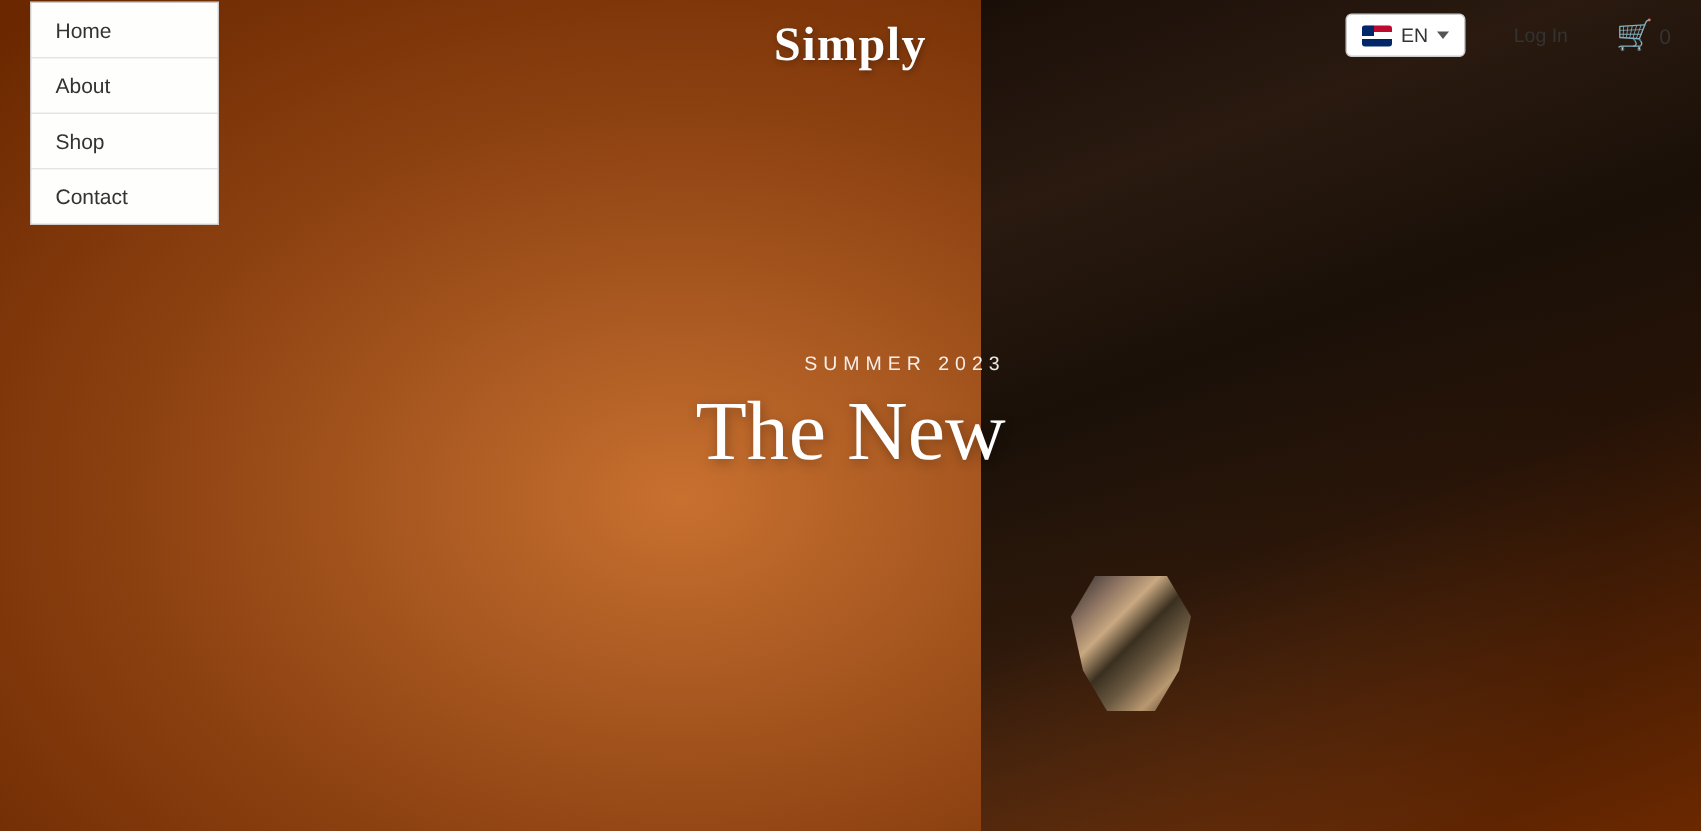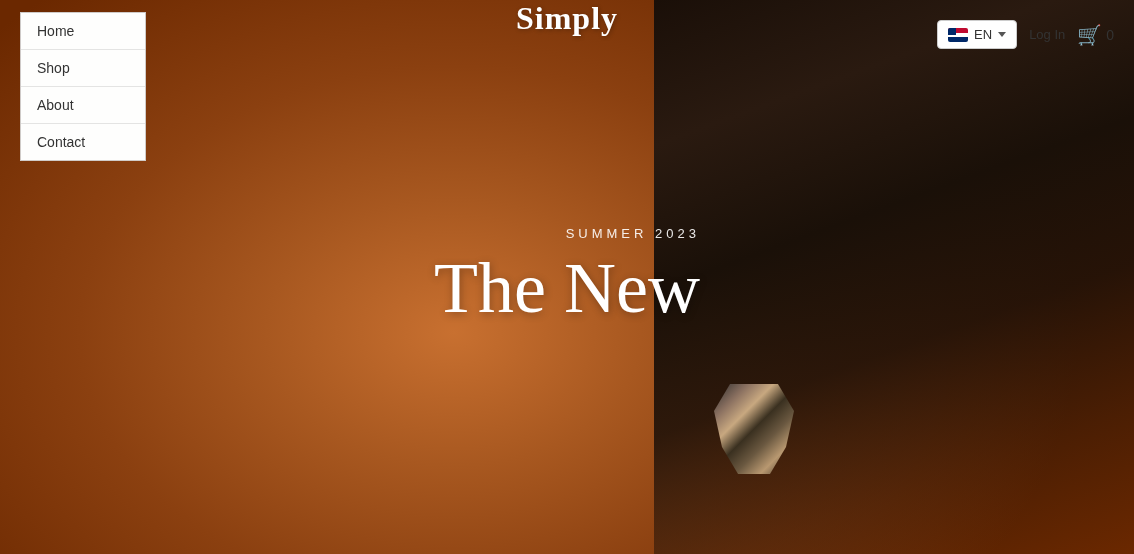--- a/index.html
+++ b/index.html
@@ -82,21 +82,21 @@
 
     
     .header {
       position: absolute;
       top: 0;
       left: 0;
       right: 0;
       display: flex;
       align-items: flex-start;
       justify-content: space-between;
-      padding: 12px 20px;
+      padding: 1px 20px;
       z-index: 10;
     }
 
     
     .nav-sidebar {
       display: flex;
       flex-direction: column;
       background: rgba(255,255,255,0.92);
       border: 1px solid rgba(0,0,0,0.15);
     }
@@ -114,34 +114,34 @@
 
     .nav-item:last-child {
       border-bottom: none;
     }
 
     
     .logo {
       position: absolute;
       left: 50%;
       transform: translateX(-50%);
-      top: 0;
+      top: 11px;
       font-family: Georgia, serif;
       font-size: 32px;
       font-weight: bold;
       color: white;
       letter-spacing: 1px;
       text-shadow: 1px 1px 4px rgba(0,0,0,0.3);
     }
 
     
     .header-right {
       display: flex;
       align-items: center;
-      gap: 12px;
+      gap: 32px;
       margin-top: 8px;
     }
 
     .lang-selector {
       display: flex;
       align-items: center;
       gap: 6px;
       background: white;
       border: 1px solid #ccc;
       border-radius: 4px;
@@ -230,41 +230,41 @@
       font-family: Arial, sans-serif;
       font-size: 13px;
       letter-spacing: 4px;
       text-transform: uppercase;
       color: rgba(255,255,255,0.9);
       margin-bottom: 8px;
     }
 
     .hero-title {
       font-family: Georgia, 'Times New Roman', serif;
-      font-size: 72px;
+      font-size: 56px;
       font-weight: normal;
       color: white;
       line-height: 1.1;
       text-shadow: 1px 2px 8px rgba(0,0,0,0.3);
     }
   </style>
 </head>
 <body>
 
 <div class="hero">
   <div class="hero-bg"></div>
   <div class="hair-overlay"></div>
   <div class="earring"></div>
 
   <div class="header">
 
     <nav class="nav-sidebar">
       <div class="nav-item">Home</div>
+      <div class="nav-item">About</div>
       <div class="nav-item">Shop</div>
-      <div class="nav-item">About</div>
       <div class="nav-item">Contact</div>
     </nav>
 
     <div class="logo">Simply</div>
 
     <div class="header-right">
       <div class="lang-selector">
         <span class="flag-icon"></span>
         <span>EN</span>
         <span class="chevron-down"></span>

